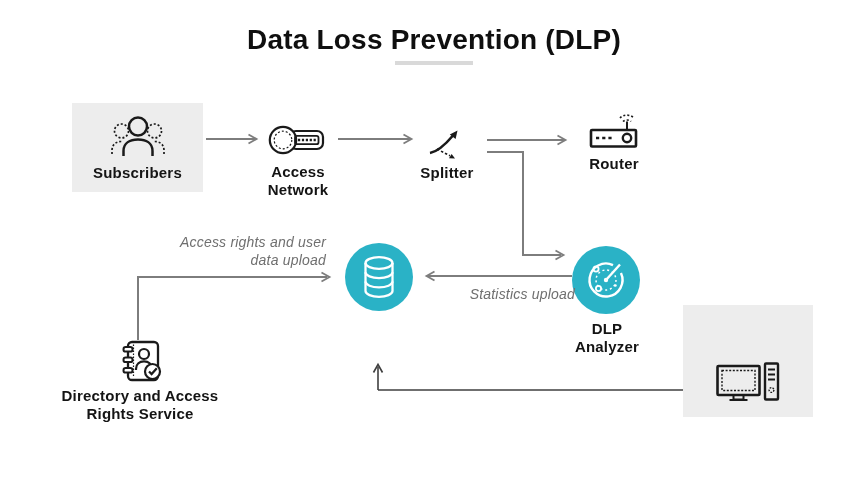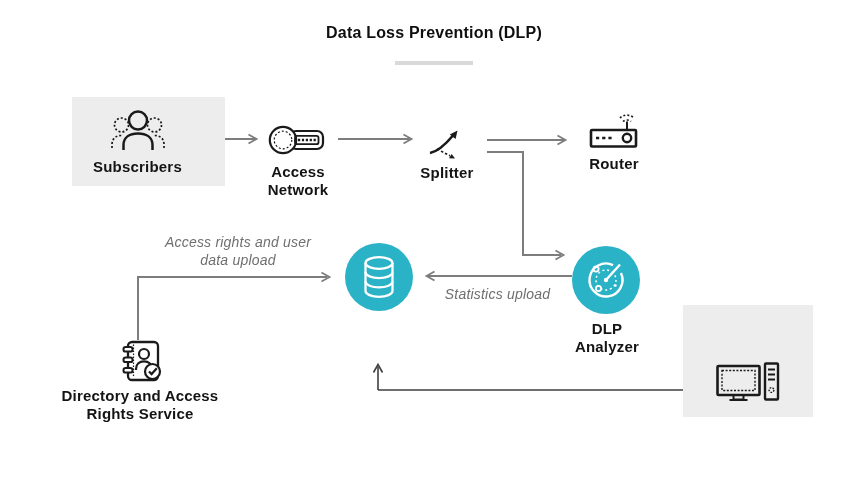--- a/index.html
+++ b/index.html
@@ -3,31 +3,31 @@
 <meta charset="utf-8">
 <style>
   html,body{margin:0;padding:0;background:#fff;}
   #stage{
     position:relative;width:868px;height:488px;background:#ffffff;overflow:hidden;
     font-family:"Liberation Sans",sans-serif;color:#111;
   }
   .abs{position:absolute;}
   .title{
     left:0;right:0;top:24px;text-align:center;
-    font-size:16px;font-weight:800;letter-spacing:.2px;color:#0f0f0f;
+    font-size:28px;font-weight:800;letter-spacing:.2px;color:#0f0f0f;
   }
   .title-underline{left:395px;top:61px;width:78px;height:4px;background:#d9d9d9;}
   .node-box{background:#ededed;}
   .lbl{
     font-size:15px;font-weight:700;line-height:1.2;text-align:center;
     color:#141414;letter-spacing:.2px;
   }
   .elbl{
     font-size:14px;font-style:italic;color:#6f6f6f;letter-spacing:.2px;
-    text-align:center;line-height:1.3;
+    text-align:right;line-height:1.3;
   }
   .circle{
     width:68px;height:68px;border-radius:50%;
     display:flex;align-items:center;justify-content:center;
   }
   svg{display:block;}
   #wires{left:0;top:0;pointer-events:none;}
 </style>
 </head>
 <body>
@@ -53,21 +53,21 @@
         <path d="M321.5,272.5 L329.5,277 L321.5,281.5" stroke-width="1.8"></path>
     </g>
     <g stroke="#3f3f3f" stroke-width="1.6" fill="none">
       <path d="M378,390 V367"></path>
         <path d="M373.5,372.5 L378,364.5 L382.5,372.5"></path>
       <path d="M378,390 H697"></path>
         <path d="M692.5,385.5 L700.5,390 L692.5,394.5"></path>
     </g>
   </svg>
 
-  <div class="abs node-box" style="left:72px;top:97px;width:153px;height:89px">
+  <div class="abs node-box" style="left:72px;top:103px;width:131px;height:89px">
     <svg class="abs" style="left:38px;top:12px" width="56" height="44" viewBox="0 0 56 44">
       <g stroke="#1a1a1a" fill="none">
         <circle cx="11.5" cy="16" r="7" stroke-width="1.7" stroke-dasharray="2 2"></circle>
         <path d="M2,39 v-3.5 c0,-6 4,-9 9.5,-9" stroke-width="1.7" stroke-dasharray="2 2"></path>
         <circle cx="44.5" cy="16" r="7" stroke-width="1.7" stroke-dasharray="2 2"></circle>
         <path d="M54,39 v-3.5 c0,-6 -4,-9 -9.5,-9" stroke-width="1.7" stroke-dasharray="2 2"></path>
         <circle cx="28" cy="11.5" r="9" stroke-width="2.5" fill="#ededed"></circle>
         <path d="M13.5,41 v-5 c0,-8 6.5,-11.5 14.5,-11.5 s14.5,3.5 14.5,11.5 v5" stroke-width="2.5" fill="#ededed"></path>
       </g>
     </svg>

